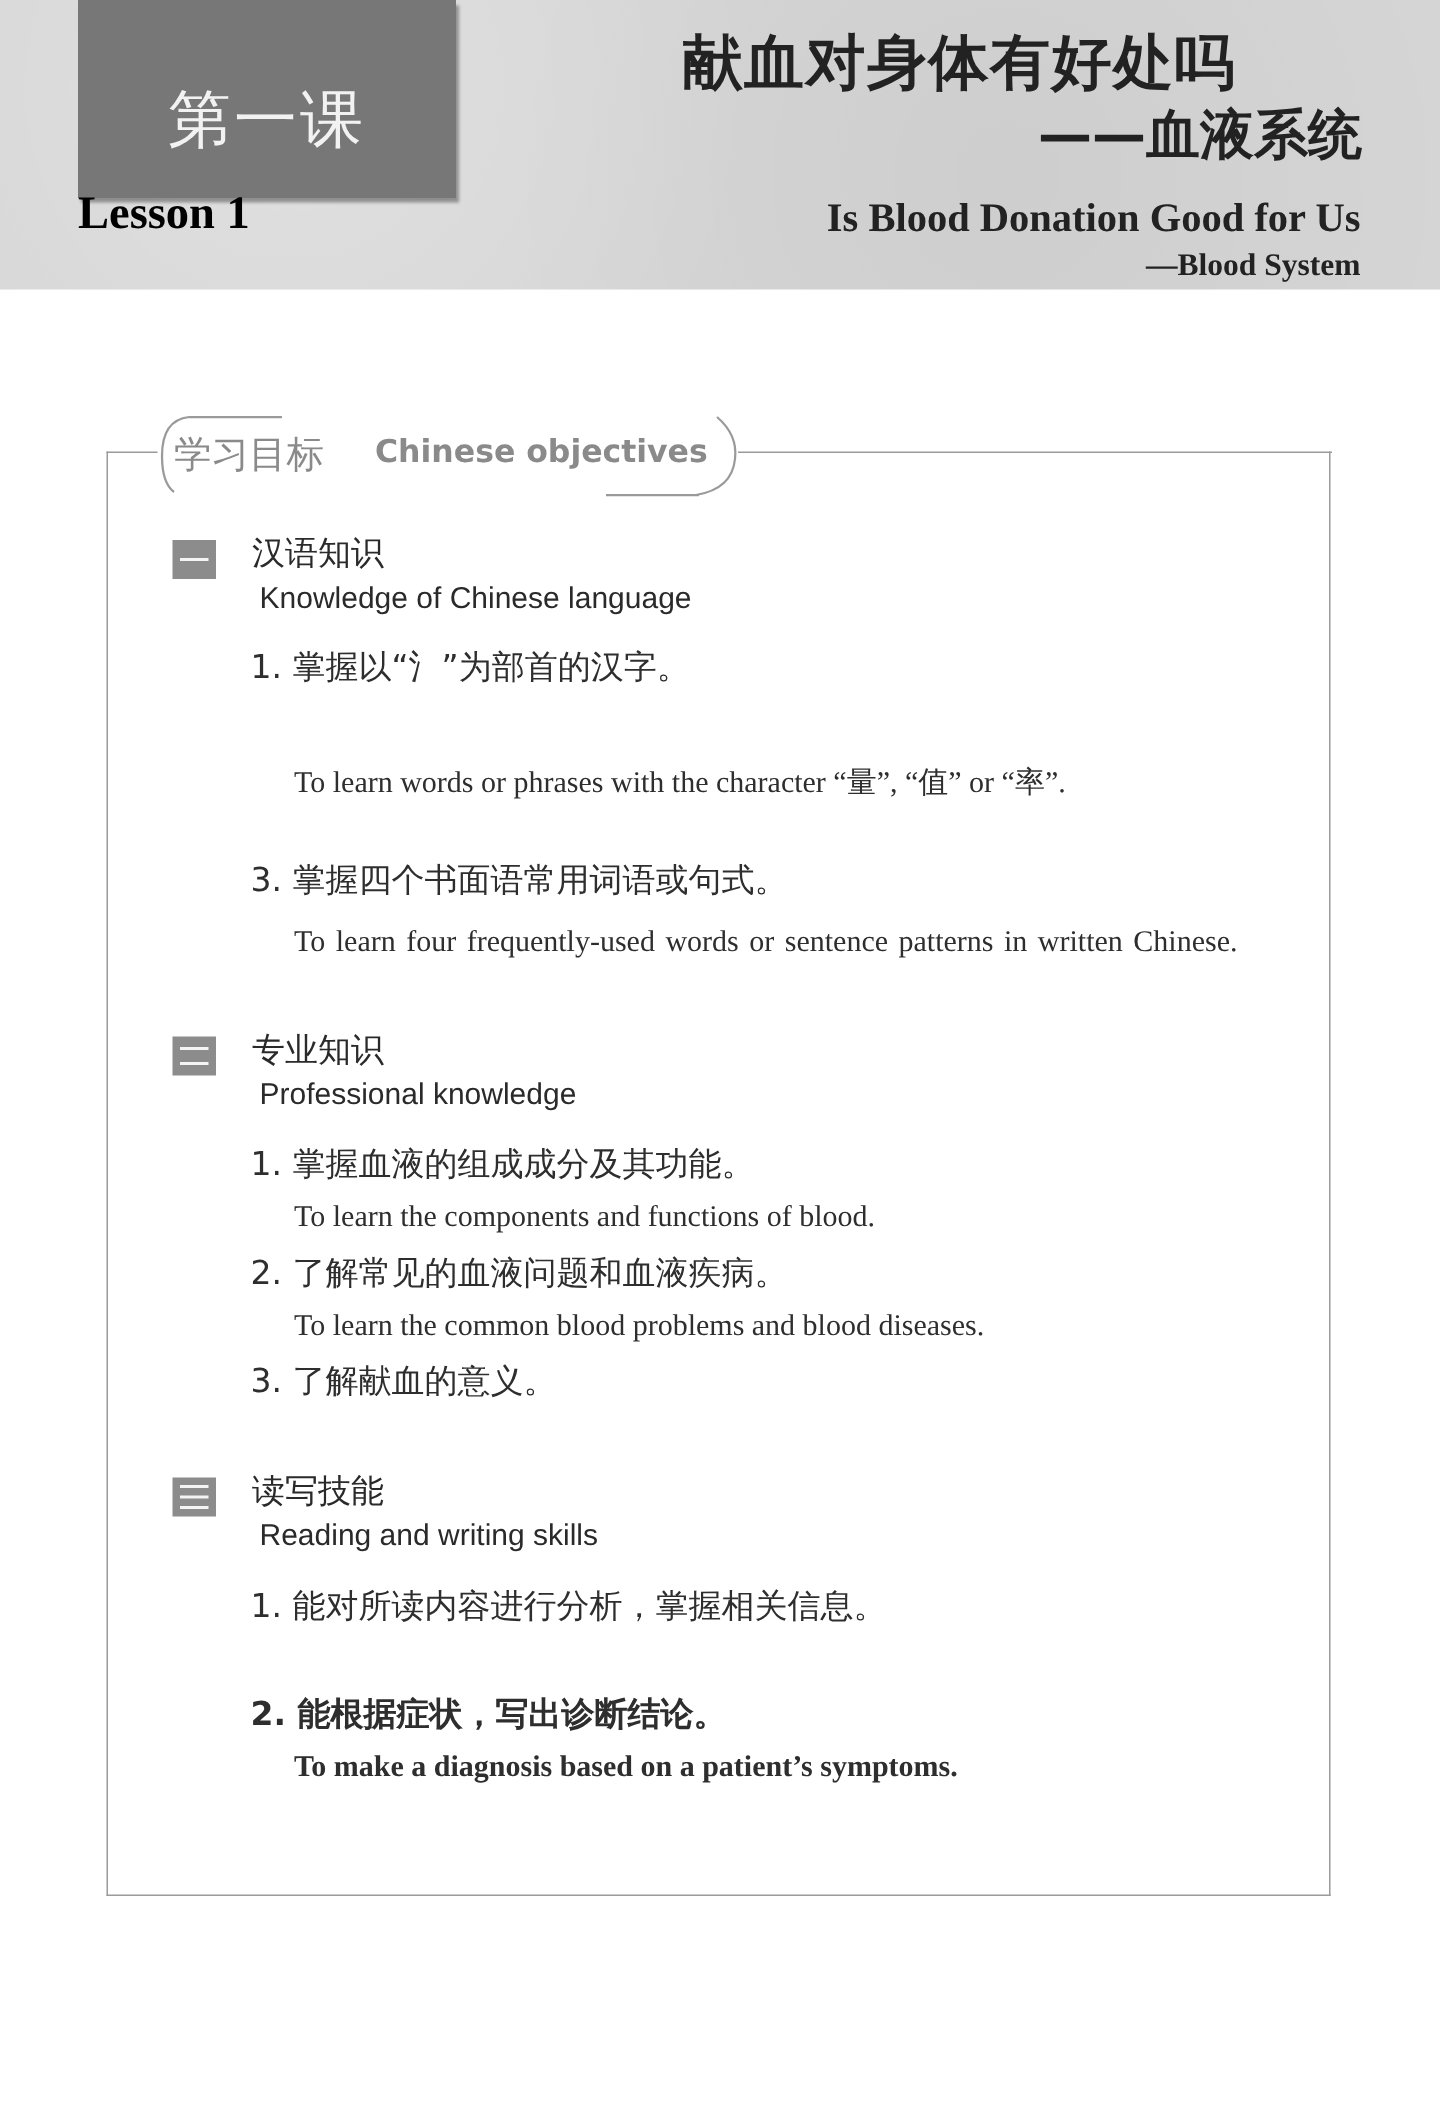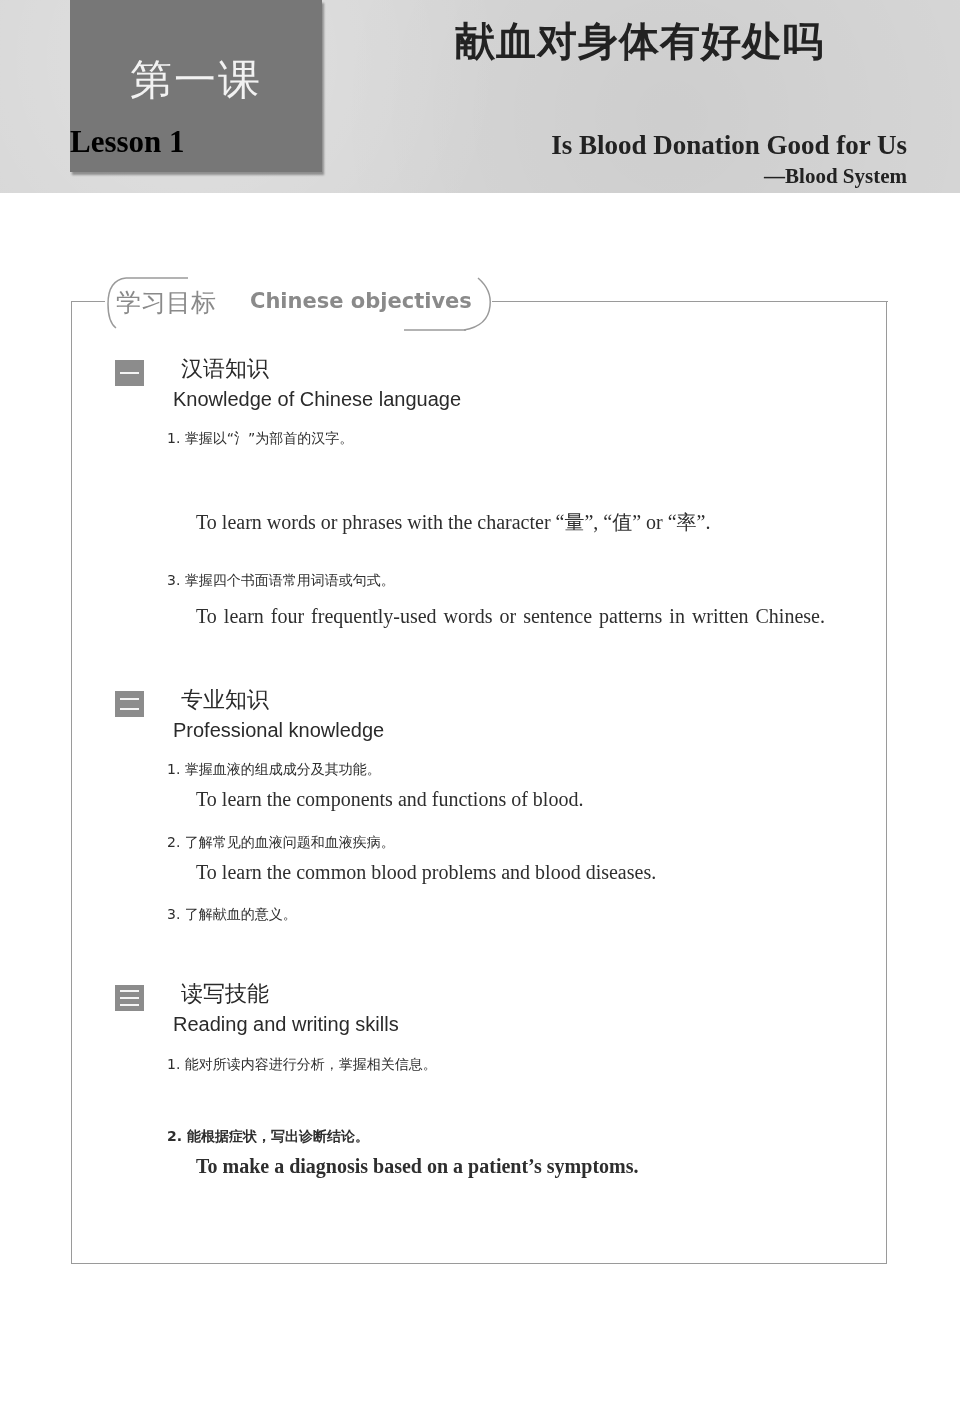--- a/index.html
+++ b/index.html
@@ -7,22 +7,22 @@
     width: 960px; height: 1408px; background: #ffffff; position: relative; overflow: hidden;
     font-family: "DejaVu Sans", sans-serif; color: #2a2a2a;
   }
   .header {
     position: absolute; left: 0; top: 0; width: 960px; height: 193px;
     background: #d6d6d6;
     background-image: radial-gradient(circle at 20% 30%, rgba(255,255,255,0.25) 0, transparent 40%),
                       radial-gradient(circle at 70% 60%, rgba(0,0,0,0.04) 0, transparent 50%);
   }
   .lesson-block {
-    position: absolute; left: 52px; top: 0; width: 252px; height: 172px;
-    background: #777777; box-shadow: 2px 3px 2px rgba(0,0,0,0.35); margin-left: 18px;
+    position: absolute; left: 52px; top: 0; width: 252px; height: 132px;
+    background: #777777; box-shadow: 2px 3px 2px rgba(0,0,0,0.35);
   }
   .lesson-cn {
     position: absolute; left: 0; width: 252px; top: 52px; text-align: center;
     font-family: "DejaVu Sans", sans-serif; font-size: 42px; color: #f2f2f2; letter-spacing: 2px;
   }
   .lesson-en {
     position: absolute; left: 0; width: 252px; top: 124px; text-align: left;
     font-family: "Liberation Serif", serif; font-weight: bold; font-size: 31px; color: #000000;
   }
   .title-cn {
@@ -56,37 +56,38 @@
   }
   .obj-tab-en {
     position: absolute; left: 146px; top: 13px; font-size: 21px; color: #8a8a8a; font-weight: bold;
   }
 
   .section { position: absolute; left: 115px; }
   .badge {
     position: absolute; left: 0; top: 6px; width: 29px; height: 26px; background: #8c8c8c;
   }
   .badge .bar { position: absolute; left: 5px; width: 19px; height: 2px; background: #f4f4f4; }
-  .sec-cn { position: absolute; left: 66px; top: 0; font-size: 22px; color: #2a2a2a; white-space: nowrap; }
+  .sec-cn { position: absolute; left: 53px; top: 0; font-size: 22px; color: #2a2a2a; white-space: nowrap; }
   .sec-en { position: absolute; left: 58px; top: 34px; font-family: "Liberation Sans", sans-serif; font-size: 20px; color: #2a2a2a; white-space: nowrap; }
 
   .item { position: absolute; left: 167px; width: 690px; }
-  .item-cn { font-size: 14px; color: #2e2e2e; white-space: nowrap; }
+  .item-cn { font-size: 22px; color: #2e2e2e; white-space: nowrap; }
   .item-en { margin-left: 29px; margin-top: 6px; font-family: "Liberation Serif", serif; font-size: 20px; color: #2e2e2e; line-height: 40px; }
   .justify { text-align: justify; text-align-last: left; width: 637px; word-spacing: 2px; }
 </style>
 </head>
 <body>
 
 <div class="header">
   <div class="lesson-block">
     <div class="lesson-cn">第一课</div>
     <div class="lesson-en">Lesson 1</div>
   </div>
   <div class="title-cn">献血对身体有好处吗</div>
+  <div class="subtitle-cn">——血液系统</div>
   <div class="title-en">Is Blood Donation Good for Us</div>
   <div class="subtitle-en">—Blood System</div>
 </div>
 
 <div class="obj-box"></div>
 <div class="obj-topline-left"></div>
 <div class="obj-topline-right"></div>
 
 <div class="obj-tab">
   <svg width="392" height="58" viewBox="0 0 392 58">

